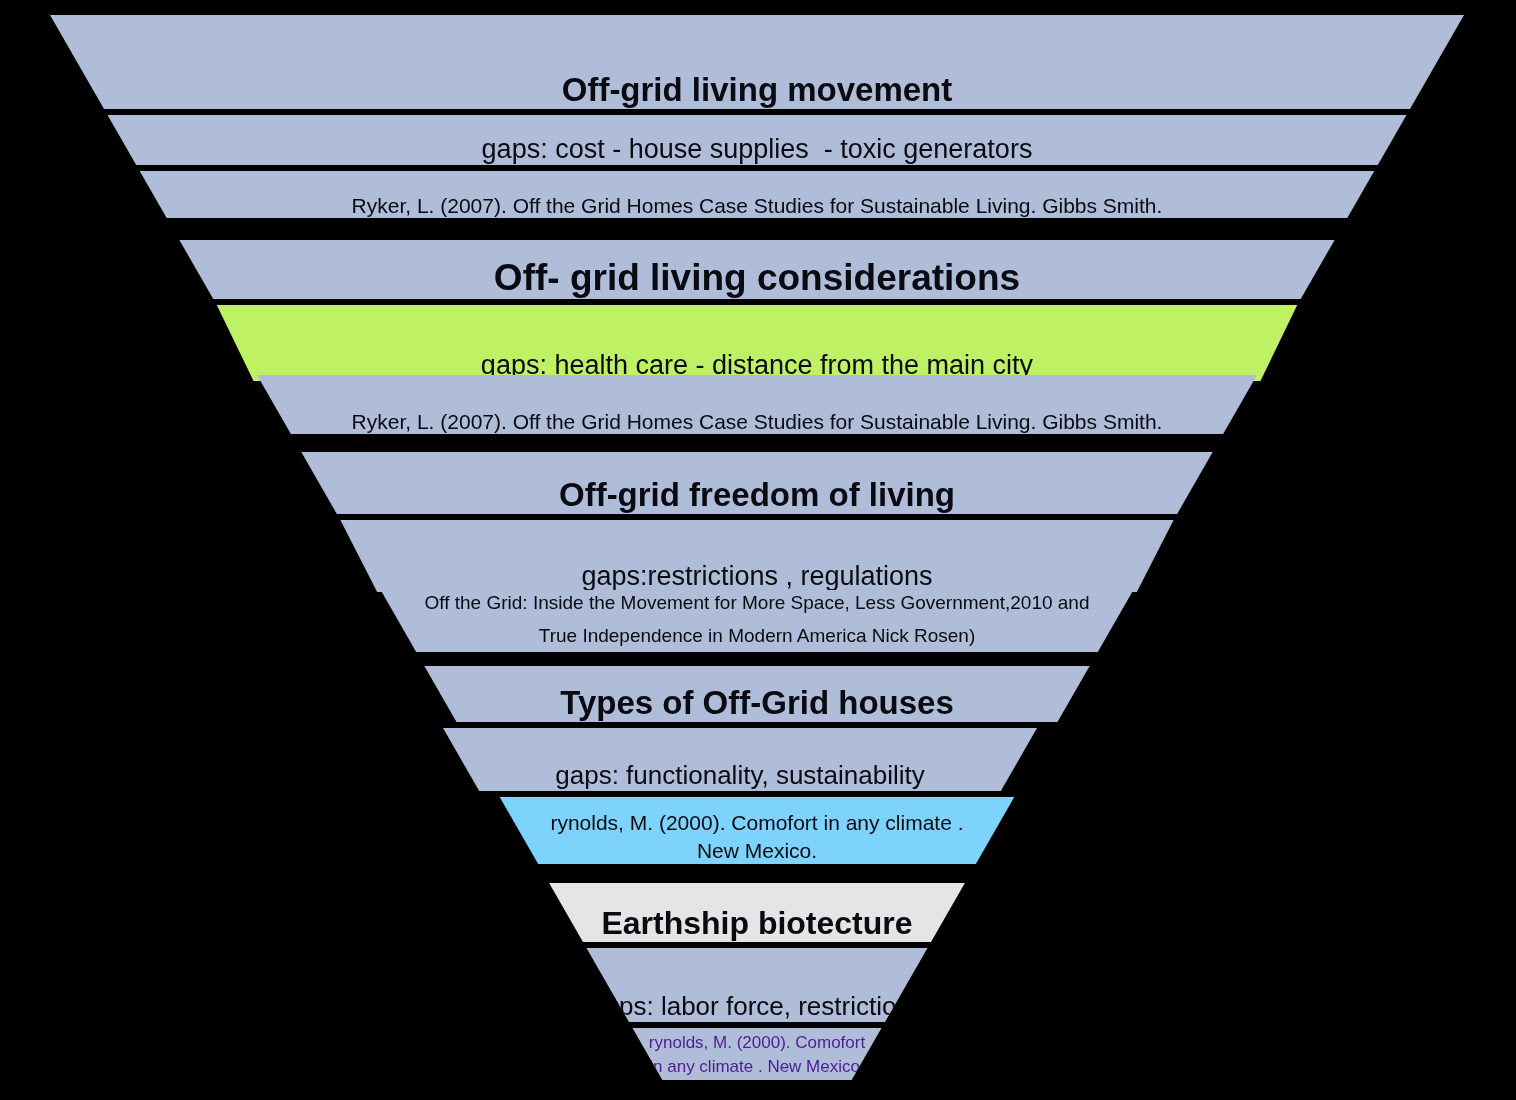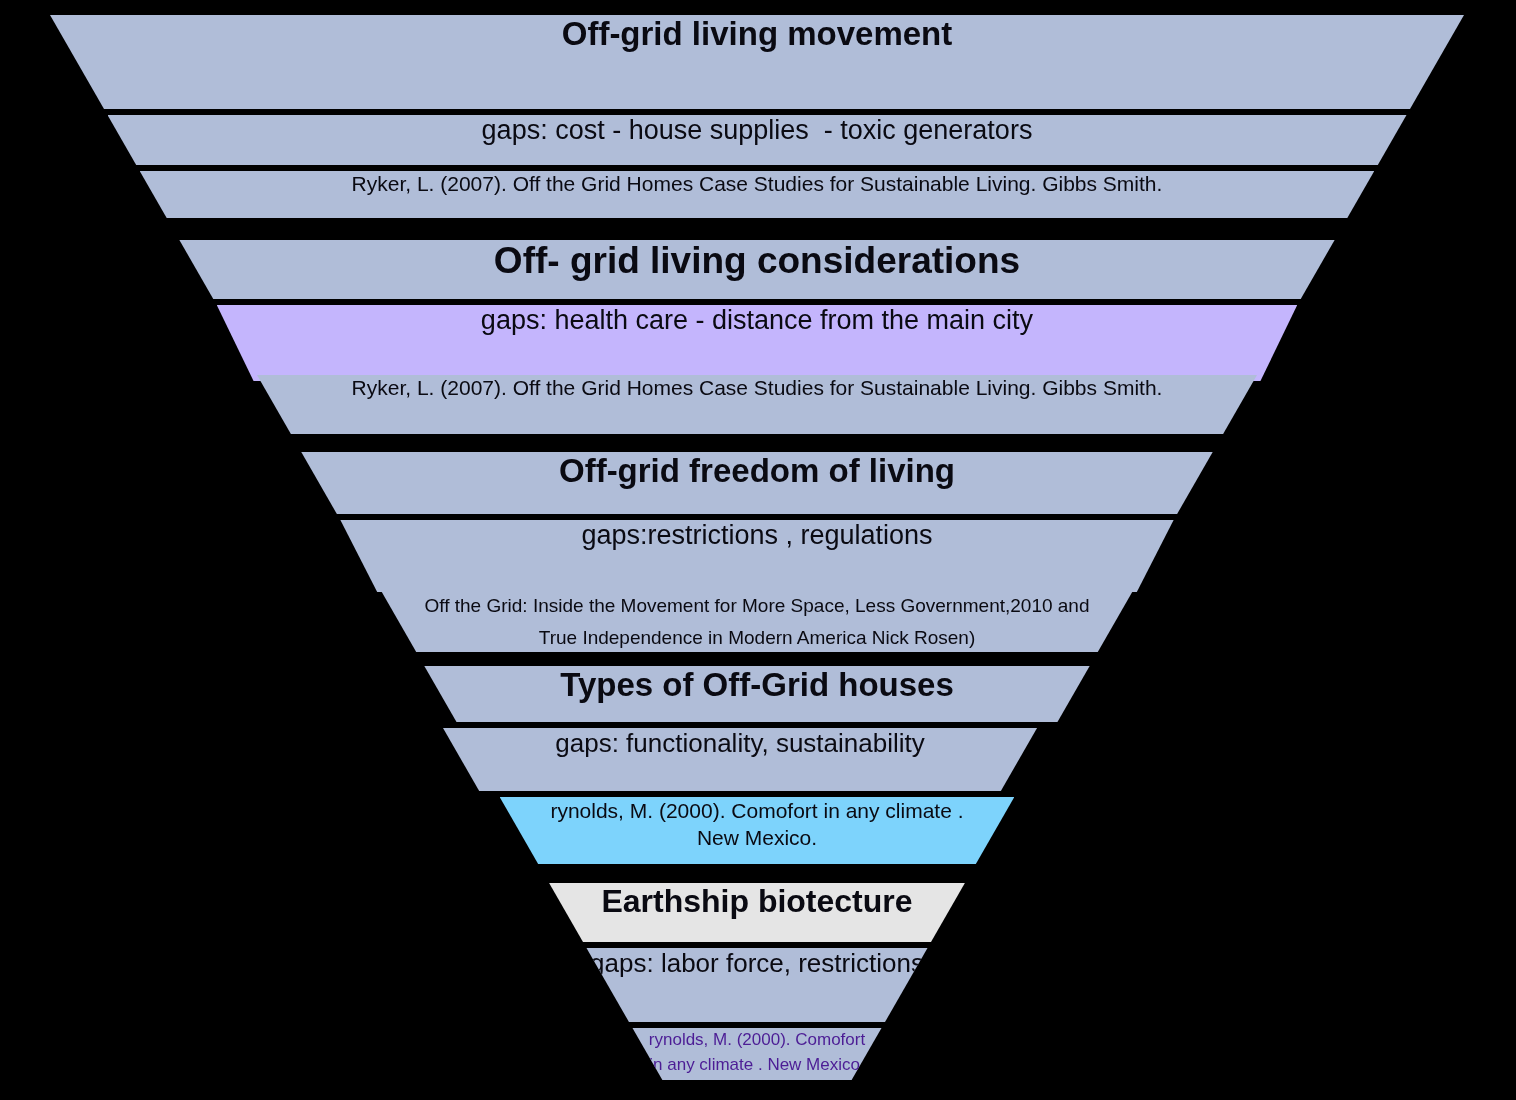--- a/index.html
+++ b/index.html
@@ -13,21 +13,21 @@
     height: 1100px;
     background: #000000;
     overflow: hidden;
     font-family: "Liberation Sans", sans-serif;
   }
   .band {
     position: absolute;
     display: flex;
     flex-direction: column;
     align-items: center;
-    justify-content: flex-start;
+    justify-content: flex-end;
     text-align: center;
     box-sizing: border-box;
   }
   .band span, .band div.cite-line {
     white-space: pre-wrap;
     color: inherit;
   }
   .title-band {
     font-weight: bold;
   }
@@ -41,21 +41,21 @@
     </div>
     <div class="band gaps-band" style="top: 115px; height: 50px; left: 107.5px; width: 1299px; background: rgb(176, 189, 216); color: rgb(10, 10, 18); font-size: 27px; clip-path: polygon(0px 0px, 100% 0px, calc(100% - 28.7px) 100%, 28.7px 100%);">
       <span>gaps: cost - house supplies  - toxic generators</span>
     </div>
     <div class="band citation-band" style="top: 171px; height: 47px; left: 139.7px; width: 1234.6px; background: rgb(176, 189, 216); color: rgb(10, 10, 18); font-size: 21px; line-height: 1.2; clip-path: polygon(0px 0px, 100% 0px, calc(100% - 27px) 100%, 27px 100%);">
       <div class="cite-line">Ryker, L. (2007). Off the Grid Homes Case Studies for Sustainable Living. Gibbs Smith.</div>
     </div>
     <div class="band title-band" style="top: 240px; height: 59px; left: 179.375px; width: 1155.25px; background: rgb(176, 189, 216); color: rgb(10, 10, 18); font-size: 37px; clip-path: polygon(0px 0px, 100% 0px, calc(100% - 33.9px) 100%, 33.9px 100%);">
       <span>Off- grid living considerations</span>
     </div>
-    <div class="band gaps-band" style="top: 305px; height: 76px; left: 216.75px; width: 1080.5px; background: #c4b5fd; color: rgb(10, 10, 18); font-size: 27px; clip-path: polygon(0px 0px, 100% 0px, calc(100% - 36.8px) 100%, 36.8px 100%);">
+    <div class="band gaps-band" style="top: 305px; height: 76px; left: 216.75px; width: 1080.5px; background: #bef264; color: rgb(10, 10, 18); font-size: 27px; clip-path: polygon(0px 0px, 100% 0px, calc(100% - 36.8px) 100%, 36.8px 100%);">
       <span>gaps: health care - distance from the main city</span>
     </div>
     <div class="band citation-band" style="top: 375px; height: 59px; left: 257px; width: 1000px; background: rgb(176, 189, 216); color: rgb(10, 10, 18); font-size: 21px; line-height: 1.2; clip-path: polygon(0px 0px, 100% 0px, calc(100% - 33.9px) 100%, 33.9px 100%);">
       <div class="cite-line">Ryker, L. (2007). Off the Grid Homes Case Studies for Sustainable Living. Gibbs Smith.</div>
     </div>
     <div class="band title-band" style="top: 452px; height: 62px; left: 301.275px; width: 911.45px; background: rgb(176, 189, 216); color: rgb(10, 10, 18); font-size: 33px; clip-path: polygon(0px 0px, 100% 0px, calc(100% - 35.6px) 100%, 35.6px 100%);">
       <span>Off-grid freedom of living</span>
     </div>
     <div class="band gaps-band" style="top: 520px; height: 72px; left: 340.375px; width: 833.25px; background: rgb(176, 189, 216); color: rgb(10, 10, 18); font-size: 27px; clip-path: polygon(0px 0px, 100% 0px, calc(100% - 36.8px) 100%, 36.8px 100%);">
       <span>gaps:restrictions , regulations</span>

